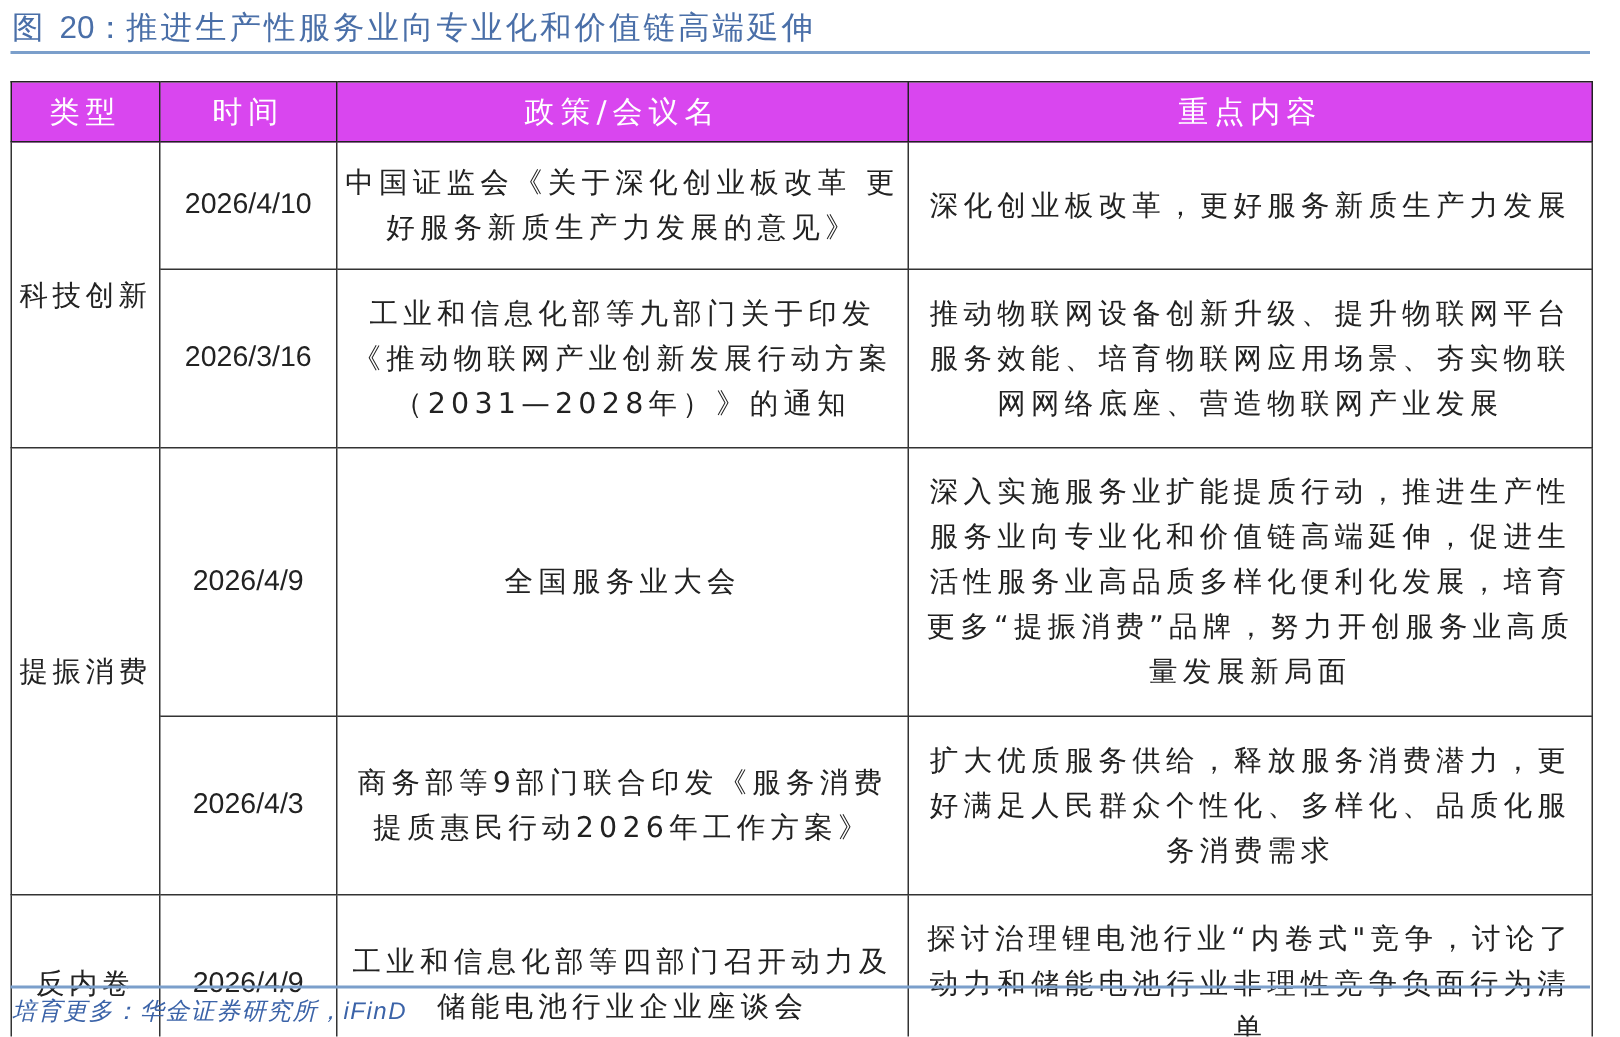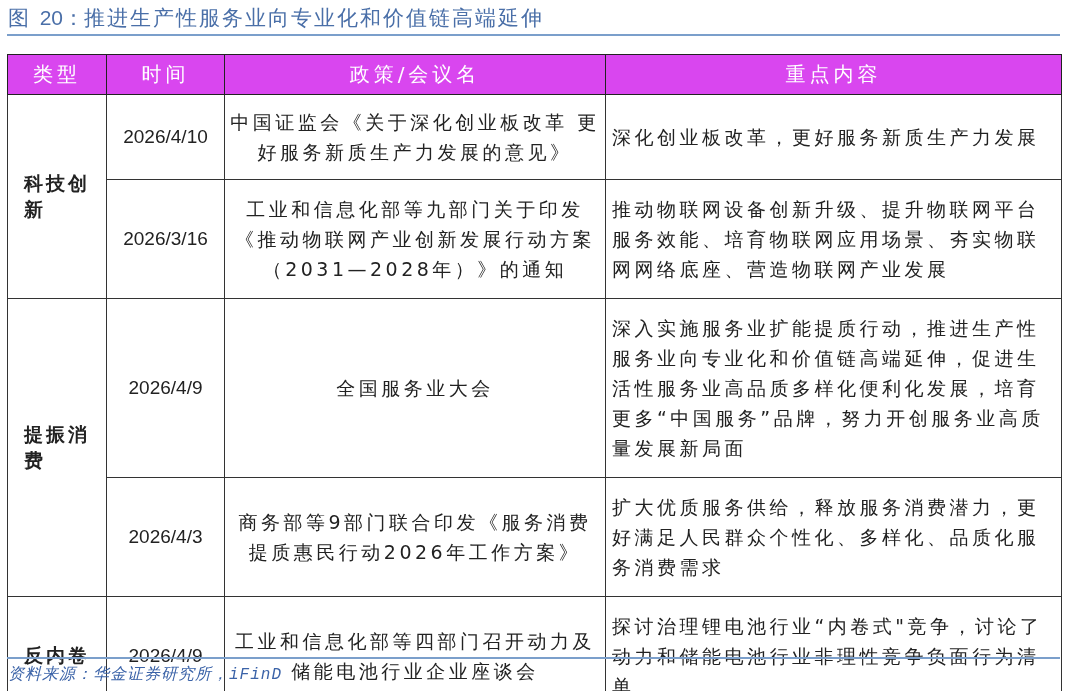--- a/index.html
+++ b/index.html
@@ -9,28 +9,28 @@
                letter-spacing: 2px; white-space: nowrap; }
   .fig-title .num { font-family: "Liberation Sans", sans-serif; letter-spacing: 0; text-align: center; }
   .rule { position: absolute; left: 7px; width: 1053px; height: 2px; background: #7b9fcb; }
   .rule.top { top: 34px; }
   .rule.bottom { top: 657px; }
   table.policy { position: absolute; left: 7px; top: 54px; border-collapse: collapse;
                  table-layout: fixed; width: 1054px; }
   table.policy th { background: #d946ef; color: #ffffff; font-weight: normal;
                     font-size: 20px; height: 39px; border: 1.5px solid #222; letter-spacing: 4px;
                     text-align: center; padding: 0; }
-  table.policy td { border: 1.5px solid #333; color: #222; font-size: 19px; padding: 16px; }
-  td.type { text-align: left; font-weight: bold; letter-spacing: 3px; font-size: 19px; }
+  table.policy td { border: 1.5px solid #333; color: #222; font-size: 19px; padding: 0; }
+  td.type { text-align: center; font-weight: normal; letter-spacing: 3px; font-size: 19px; }
   td.date { text-align: center; font-family: "Liberation Sans", sans-serif; font-size: 21px; color: #111; }
   td.name { text-align: center; line-height: 30px; letter-spacing: 3.5px; padding: 4px 4px !important; color: #333; }
-  td.focus { text-align: left; line-height: 30px; letter-spacing: 3.5px; padding: 14px 6px !important; color: #333; }
+  td.focus { text-align: center; line-height: 30px; letter-spacing: 3.5px; padding: 14px 6px !important; color: #333; }
   .source { position: absolute; left: 8px; top: 664px; font-size: 16px; color: #3b63a8;
             font-style: italic; letter-spacing: 1px; white-space: nowrap; }
-  .source .latin { font-family: Liberation Mono, monospace; }
+  .source .latin { font-family: Liberation Sans, sans-serif; }
 </style>
 </head>
 <body>
 
 <div class="fig-title">
   <span>图</span>
   <span class="num">20：</span><span>推进生产性服务业向专业化和价值链高端延伸</span>
 </div>
 <div class="rule top"></div>
 
@@ -58,32 +58,32 @@
     </tr>
     <tr style="height:100px">
       <td class="date">2026/3/16</td>
       <td class="name">工业和信息化部等九部门关于印发《推动物联网产业创新发展行动方案（2031—2028年）》的通知</td>
       <td class="focus">推动物联网设备创新升级、提升物联网平台服务效能、培育物联网应用场景、夯实物联网网络底座、营造物联网产业发展</td>
     </tr>
     <tr style="height:135px">
       <td class="type" rowspan="2">提振消费</td>
       <td class="date">2026/4/9</td>
       <td class="name">全国服务业大会</td>
-      <td class="focus">深入实施服务业扩能提质行动，推进生产性服务业向专业化和价值链高端延伸，促进生活性服务业高品质多样化便利化发展，培育更多“中国服务”品牌，努力开创服务业高质量发展新局面</td>
+      <td class="focus">深入实施服务业扩能提质行动，推进生产性服务业向专业化和价值链高端延伸，促进生活性服务业高品质多样化便利化发展，培育更多“提振消费”品牌，努力开创服务业高质量发展新局面</td>
     </tr>
     <tr style="height:118px">
       <td class="date">2026/4/3</td>
       <td class="name">商务部等9部门联合印发《服务消费提质惠民行动2026年工作方案》</td>
       <td class="focus">扩大优质服务供给，释放服务消费潜力，更好满足人民群众个性化、多样化、品质化服务消费需求</td>
     </tr>
     <tr style="height:109px">
       <td class="type">反内卷</td>
       <td class="date">2026/4/9</td>
       <td class="name">工业和信息化部等四部门召开动力及储能电池行业企业座谈会</td>
       <td class="focus">探讨治理锂电池行业“内卷式"竞争，讨论了动力和储能电池行业非理性竞争负面行为清单</td>
     </tr>
   </tbody>
 </table>
 
 <div class="rule bottom"></div>
 <div class="source">
-  <span>资料来源：</span><span>华金证券研究所，</span><span class="latin">iFinD</span>
+  <span>培育更多：</span><span>华金证券研究所，</span><span class="latin">iFinD</span>
 </div>
 
 </body></html>

